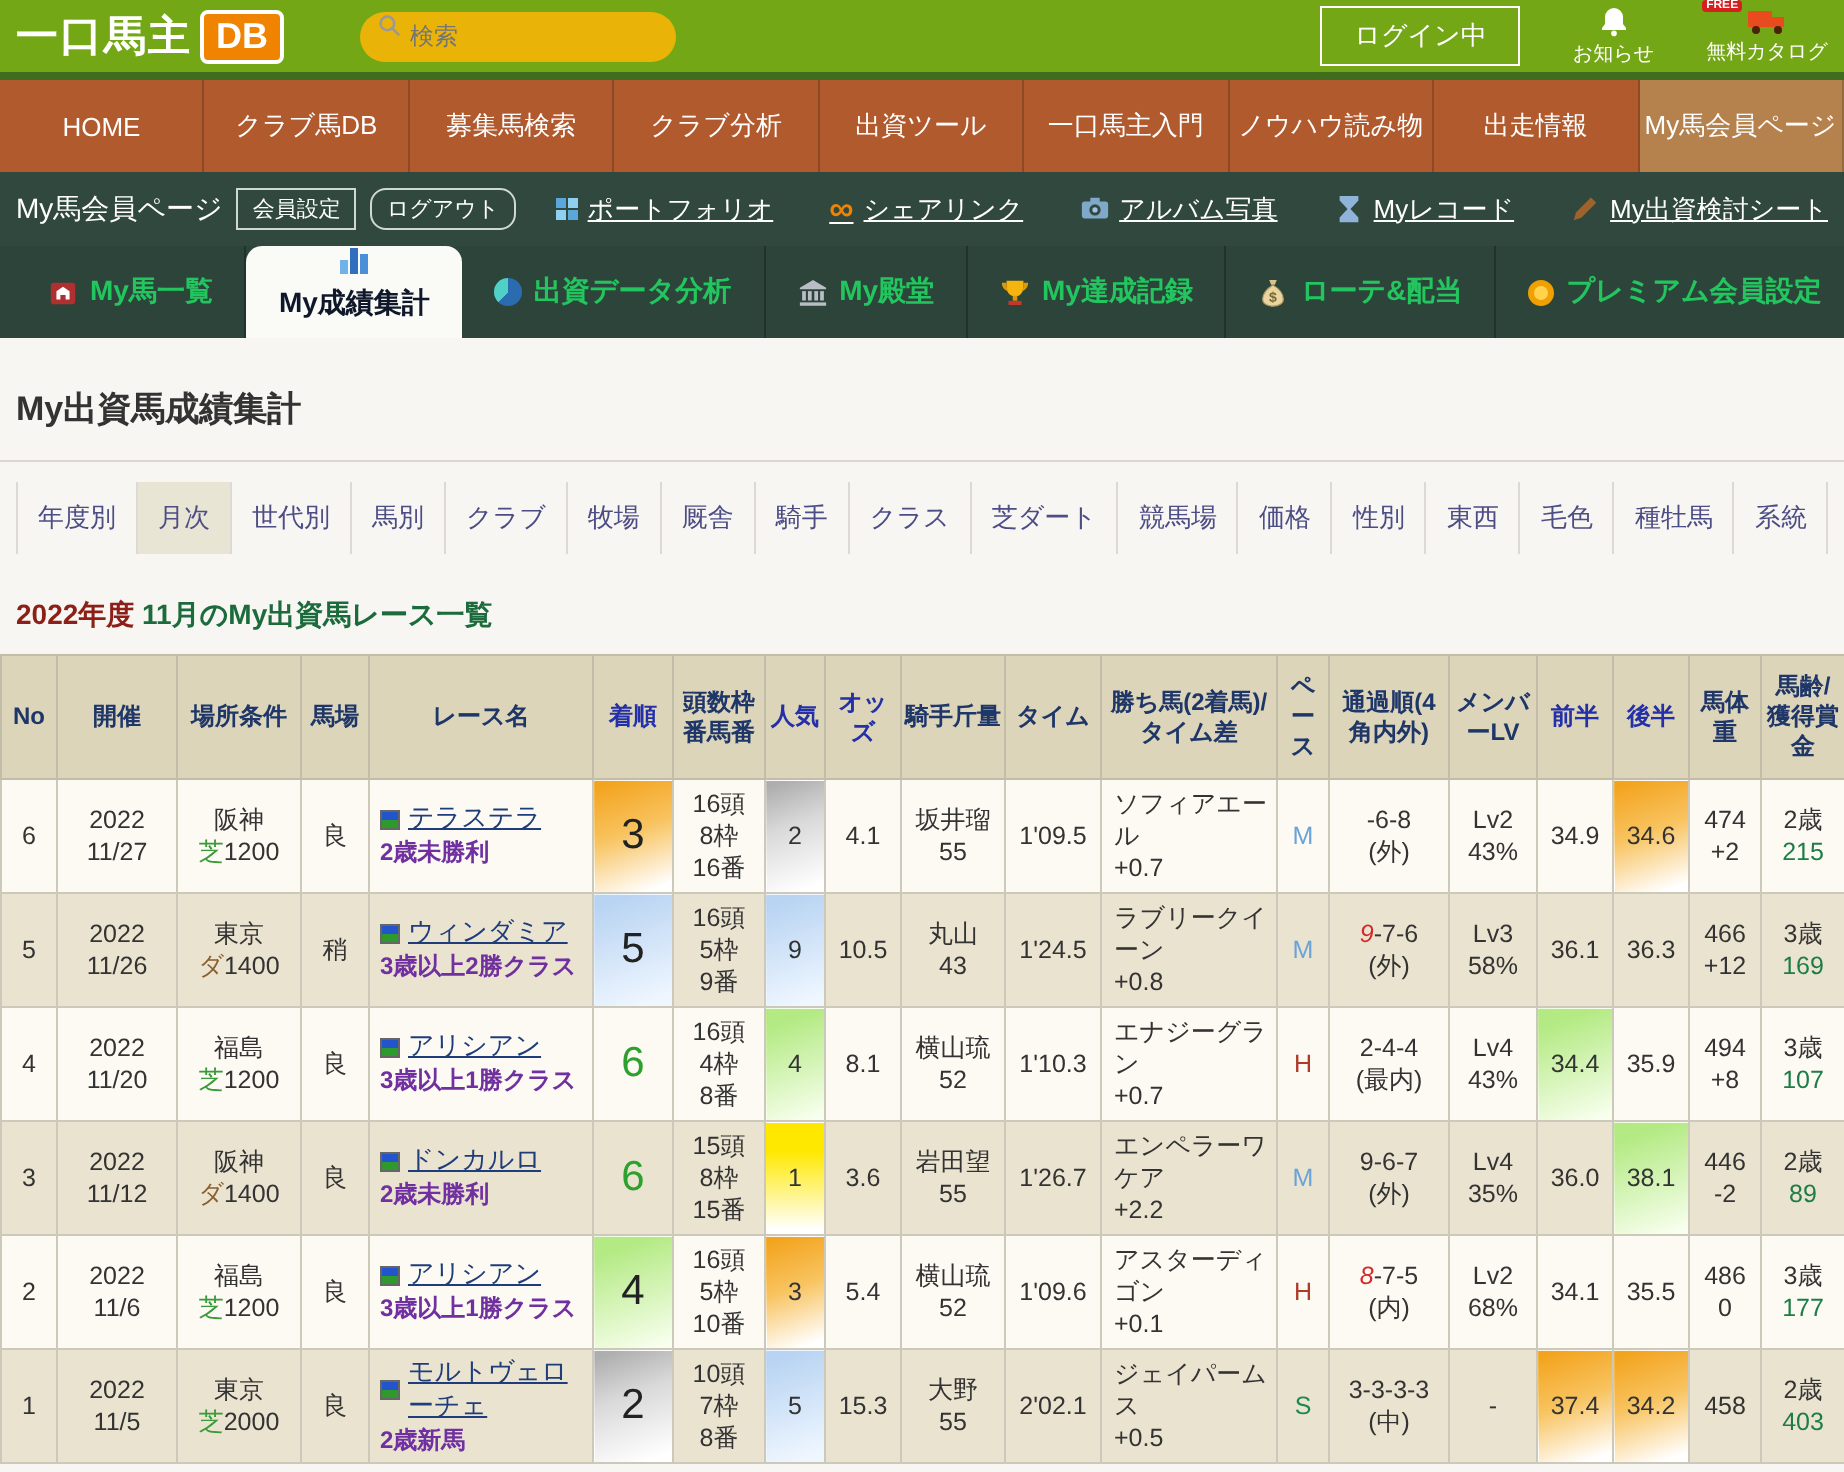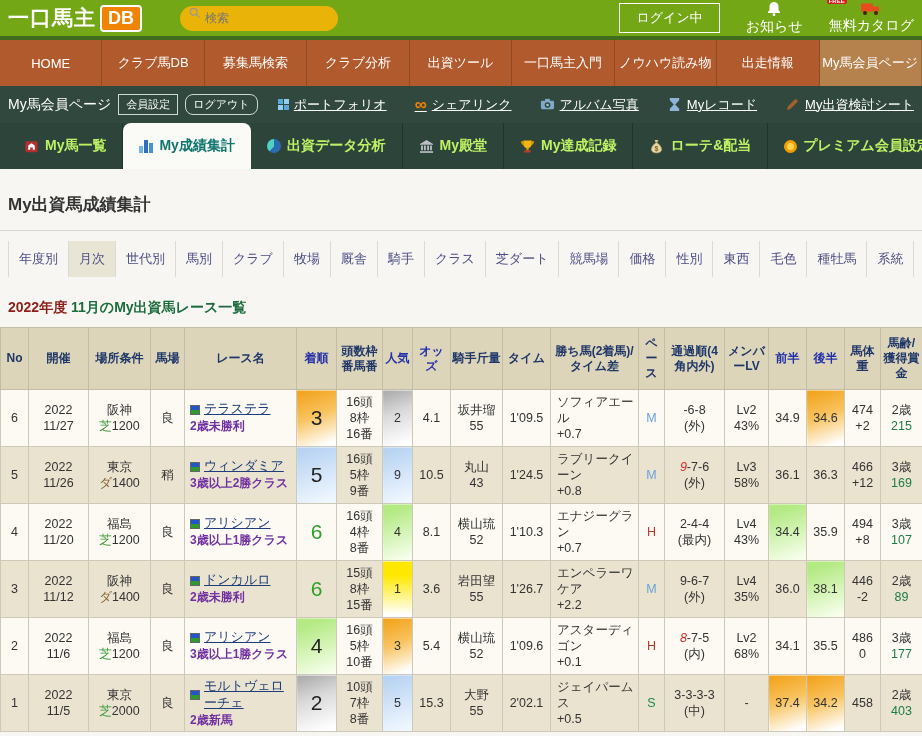--- a/index.html
+++ b/index.html
@@ -14,21 +14,21 @@
     padding:1px 6px; border-radius:4px; margin-left:4px; border:2px solid #fff; }
   .search-wrap { margin-left:38px; background:#eab308; border-radius:13px; height:25px; width:158px;
     display:flex; padding:0 8px; }
   .search-wrap svg { flex:0 0 auto; }
   .search-input { border:none; outline:none; font-size:12px; width:120px; margin-left:4px;
     color:#555; background:transparent; font-family:inherit; }
   .topbar-right { margin-left:auto; display:flex; align-items:center; gap:26px; }
   .login-btn { border:1px solid #fff; color:#fff; font-size:13px; padding:5px 16px;
     background:transparent; cursor:pointer; font-family:inherit; }
   .icon-stack { display:flex; flex-direction:column; align-items:center; cursor:pointer; position:relative; }
-  .icon-stack .lbl { color:#fff; font-size:14px; margin-top:1px; white-space:nowrap; }
+  .icon-stack .lbl { color:#fff; font-size:10px; margin-top:1px; white-space:nowrap; }
   .free-tag { position:absolute; top:-3px; left:-2px; background:#d61f1f; color:#fff;
     font-size:6px; font-weight:bold; padding:0 2px; border-radius:2px; }
 
   
   .nav-strip { height:4px; background:#3f6d1d; }
   .mainnav { height:46px; background:#b05a2e; display:flex; }
   .mainnav .nav-item { flex:1; display:flex; align-items:center; justify-content:center;
     color:#fff; font-size:13px; border-right:1px solid rgba(0,0,0,.18); cursor:pointer; white-space:nowrap; }
   .mainnav .nav-item.active { background:#b5824e; }
 
@@ -41,23 +41,23 @@
   .member-links { margin-left:auto; display:flex; gap:28px; }
   .member-link { display:flex; align-items:center; gap:5px; font-size:13px; cursor:pointer; white-space:nowrap;text-decoration:underline; }
   .ic-grid { display:grid; grid-template-columns:5px 5px; grid-gap:1px; }
   .ic-grid i { width:5px; height:5px; background:#5aa7d9; }
   .ic-grid i:nth-child(2){ background:#8fd0f0; }
   .ic-grid i:nth-child(3){ background:#8fd0f0; }
   .ic-infinity { color:#f08300; font-weight:bold; font-size:17px; line-height:12px; }
 
   
   .tabbar { height:46px; background:#2c443a; display:flex; align-items:stretch; padding-left:8px; }
-  .tab { display:flex; align-items:center; gap:6px; padding:0 16px; color:#bef264; font-size:14px;
+  .tab { display:flex; align-items:center; gap:6px; padding:0 16px; color:#22c55e; font-size:14px;
     font-weight:bold; border-right:1px solid #1f332c; cursor:pointer; white-space:nowrap; }
-  .tab.active { background:#fafaf7; color:#0f766e; border-radius:8px 8px 0 0; border-right:none; }
+  .tab.active { background:#fafaf7; color:#0f172a; border-radius:8px 8px 0 0; border-right:none;flex-direction:column; }
   .ic-bars { display:flex; align-items:flex-end; gap:1px; height:14px; }
   .ic-bars i { width:4px; background:#4a90d9; }
   .ic-bars i:nth-child(1){ height:7px; background:#6fb3e8;}
   .ic-bars i:nth-child(2){ height:13px; background:#2f6fbe;}
   .ic-bars i:nth-child(3){ height:10px; background:#4a90d9;}
   .ic-pie { width:14px; height:14px; border-radius:50%;
     background:conic-gradient(#2b6cb0 0 62%, #4fd1c5 62% 100%); }
   .ic-ring { width:13px; height:13px; border-radius:50%; border:3px solid #f0a000; background:#ffd34d; }
 
   

